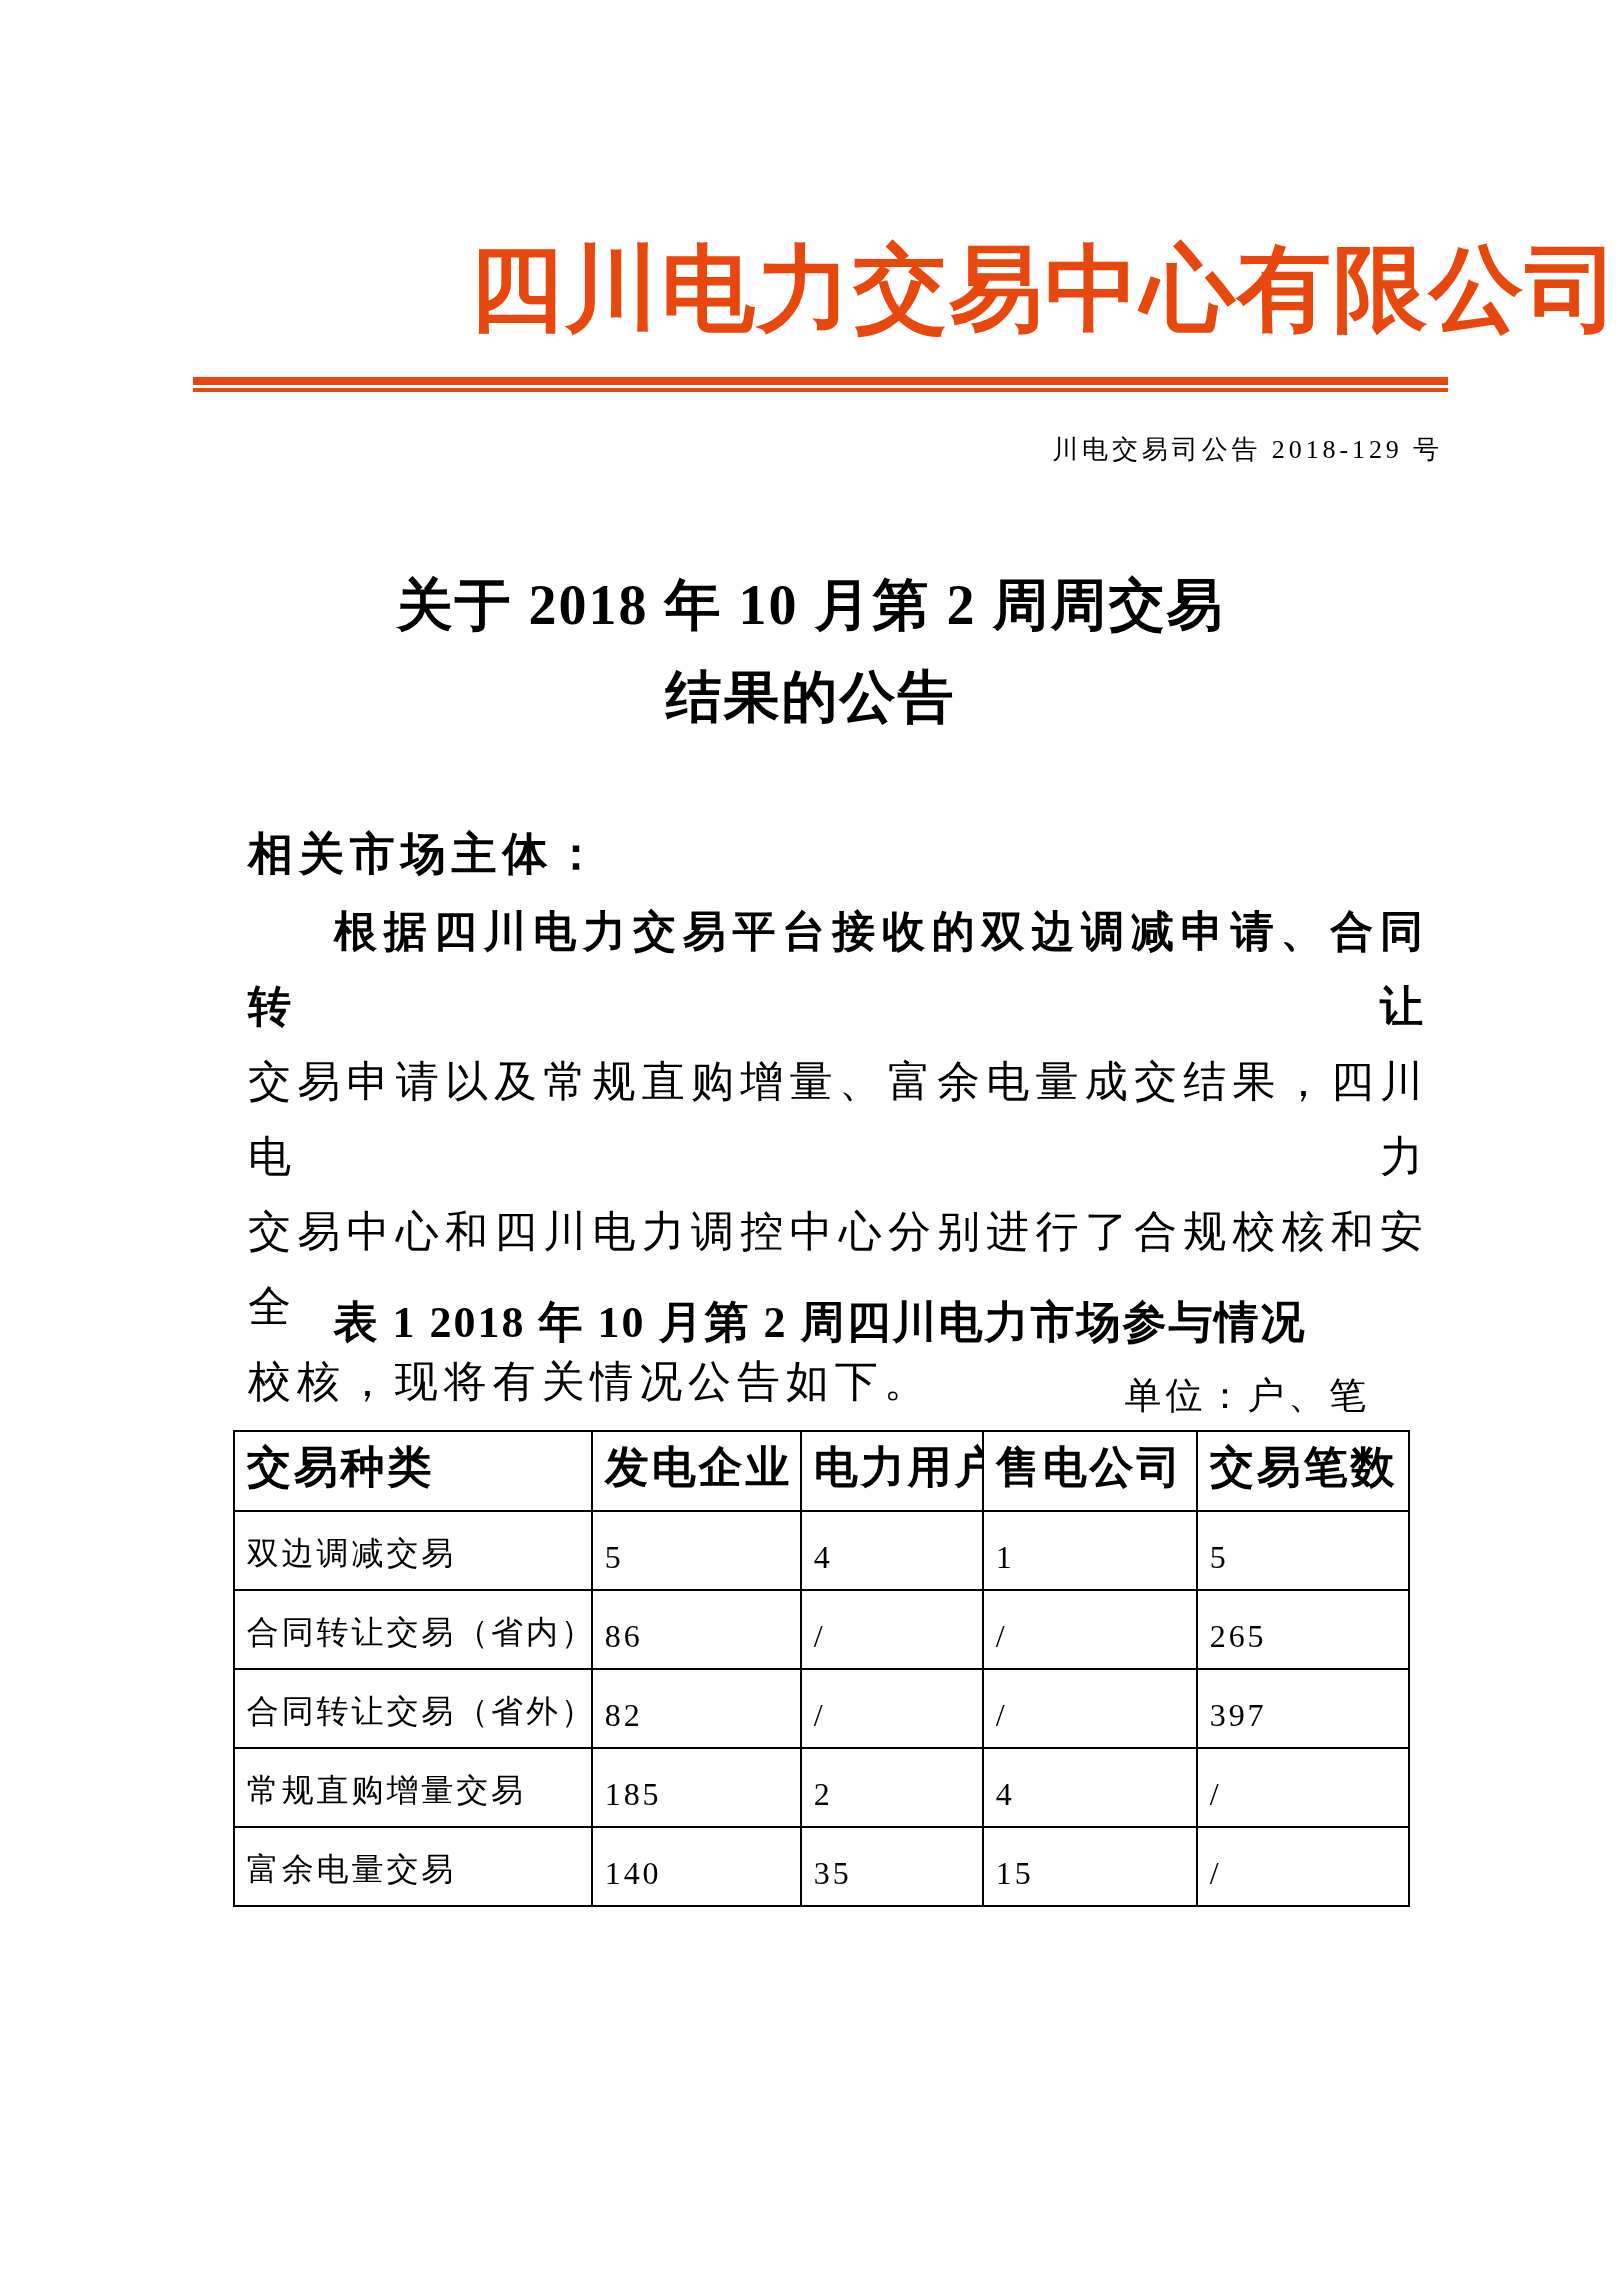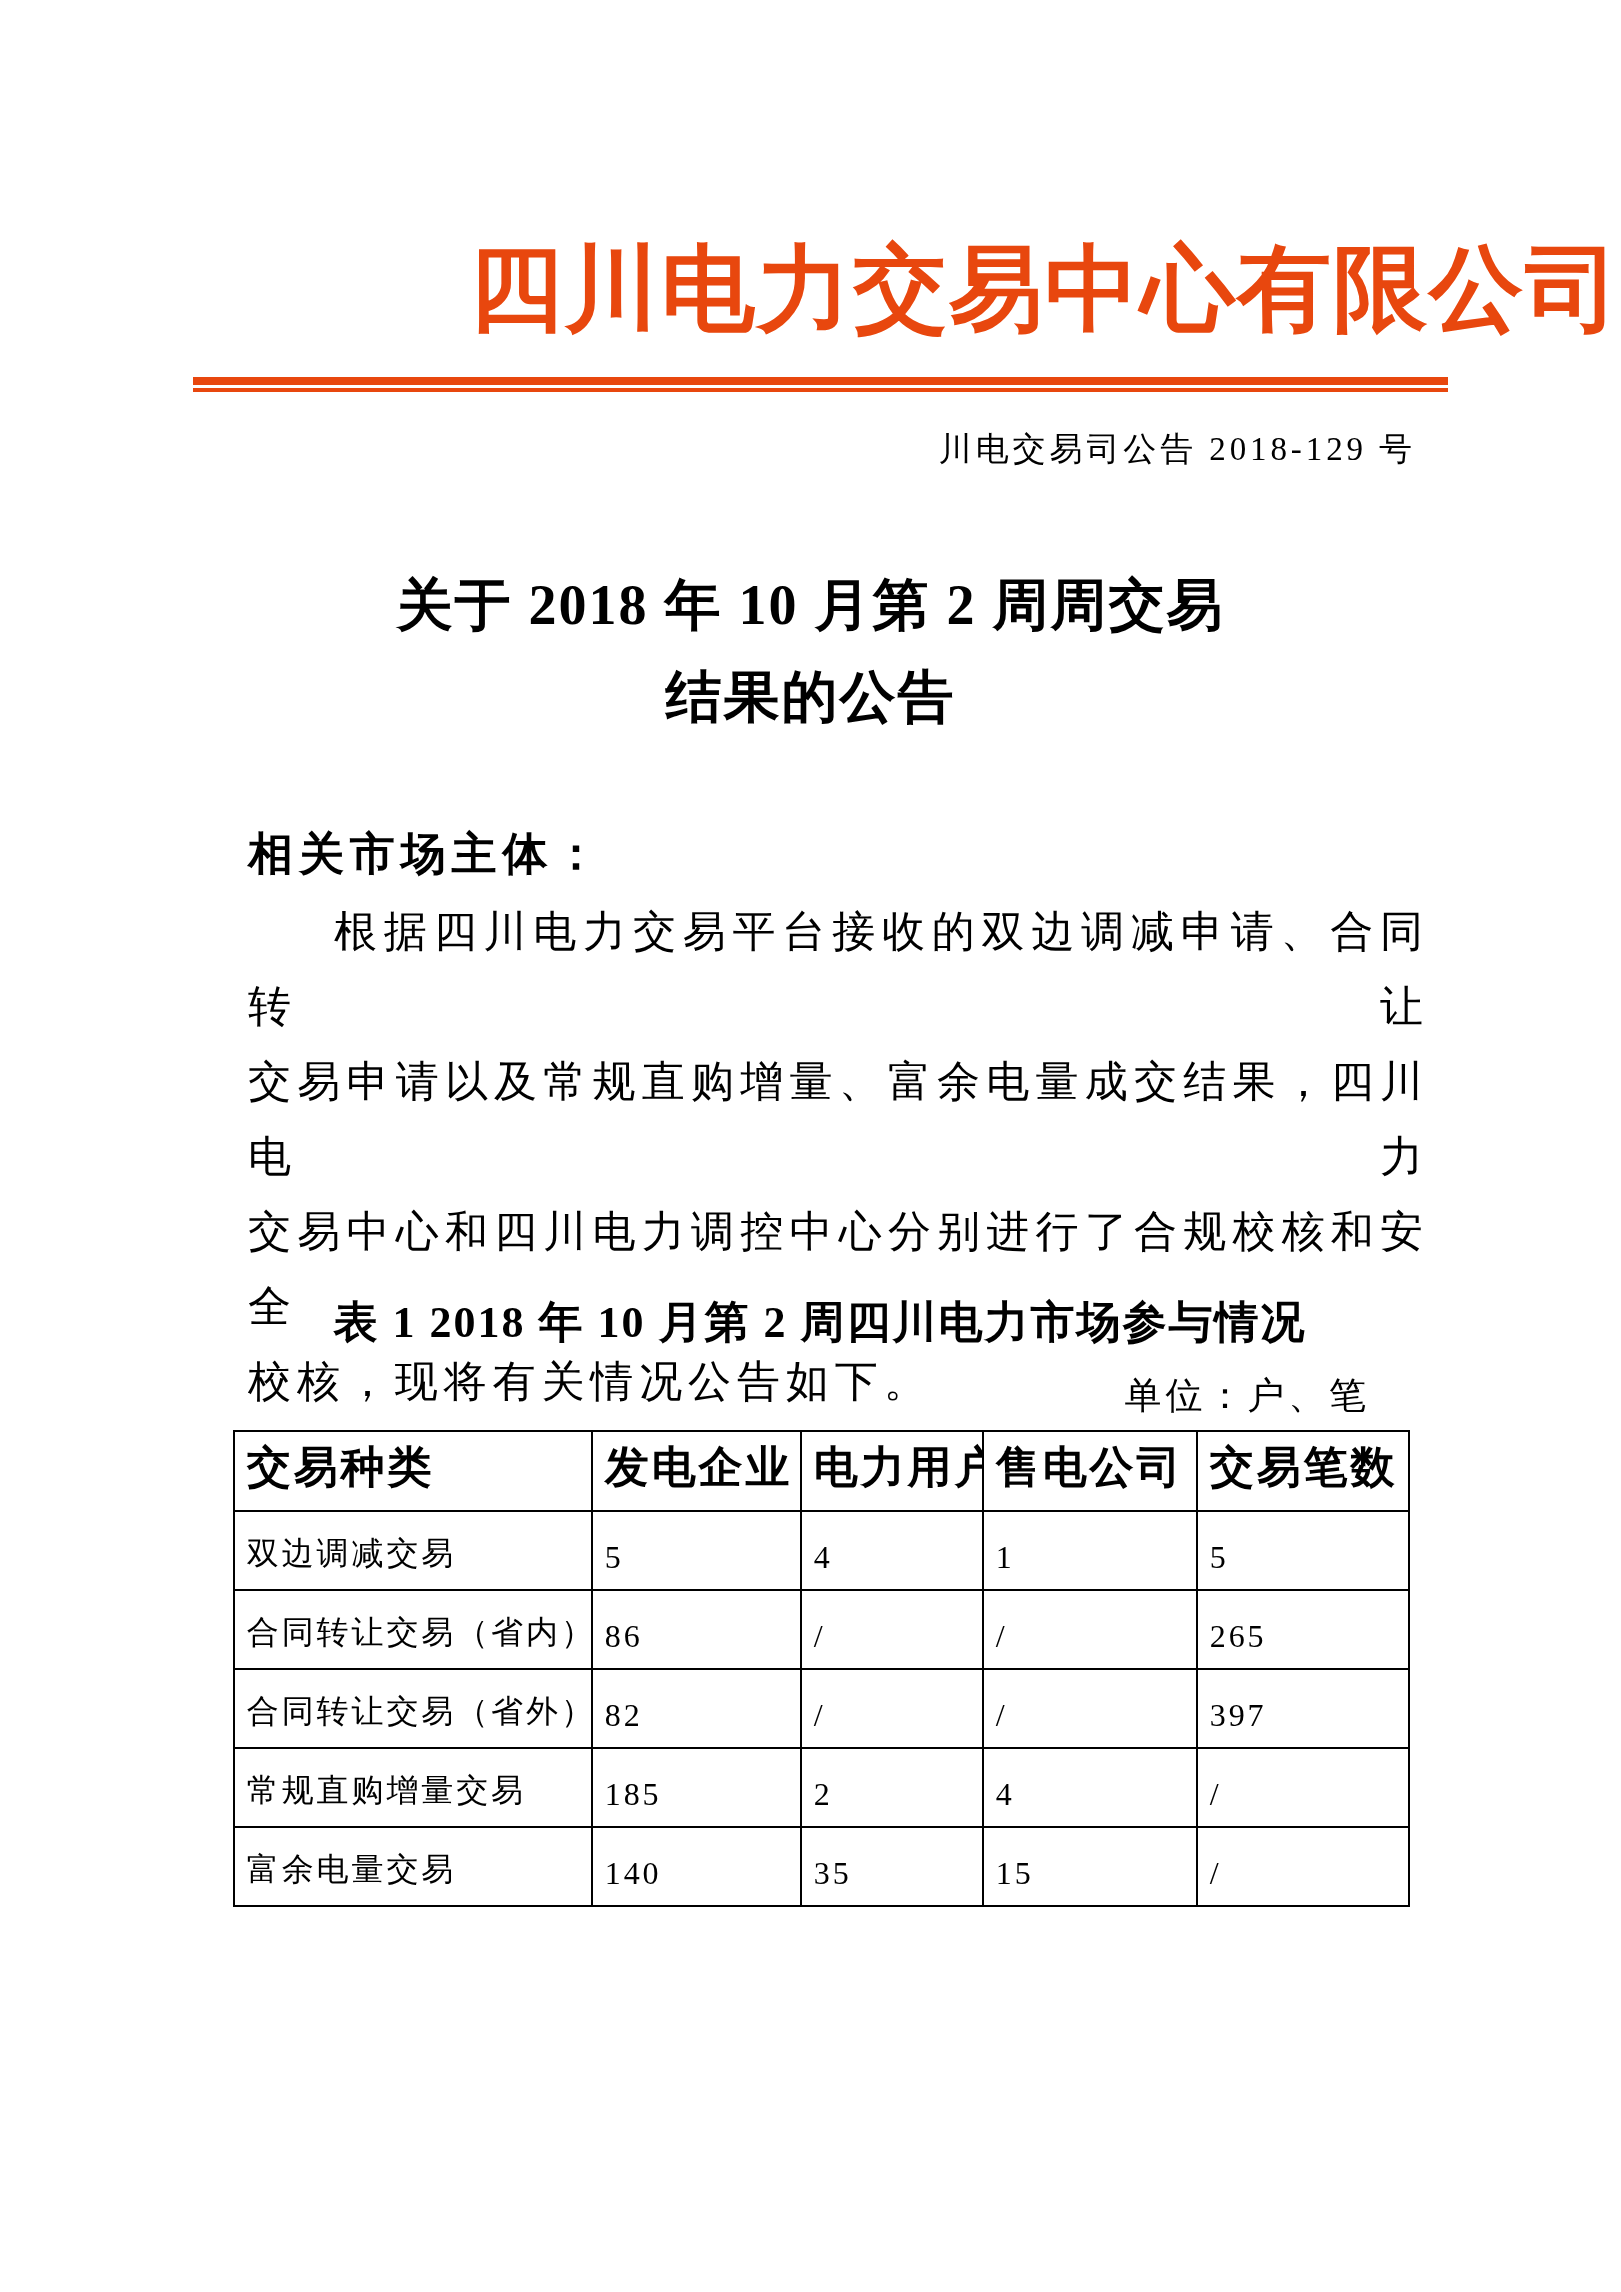--- a/index.html
+++ b/index.html
@@ -26,23 +26,23 @@
     color: var(--accent, #E8470E);
     white-space: nowrap;
   }
 
   #brand-rule { left: 193px; top: 377px; width: 1255px; }
   #brand-rule .bar-thick { height: 7.8px; background: var(--accent, #E8470E); }
   #brand-rule .bar-gap   { height: 2.9px; background: transparent; }
   #brand-rule .bar-thin  { height: 3.9px; background: var(--accent, #E8470E); }
 
   #doc-number {
-    left: 178px; top: 420px; width: 1238px;
+    left: 205px; top: 420px; width: 1238px;
     text-align: right;
-    font-size: 33px;
+    font-size: 26px;
     letter-spacing: 3.9px;
     line-height: 59px;
     white-space: nowrap;
   }
 
   #main-title {
     left: 0; top: 559px; width: 1621px;
     text-align: center;
     font-size: 56px;
     font-weight: bold;
@@ -63,21 +63,21 @@
     left: 248px; top: 894px; width: 1181px;
     font-size: 43px;
     line-height: 75px;
     letter-spacing: 5.9px;
   }
   .para-line {
     text-align: justify;
     text-align-last: justify;
     text-justify: inter-character;
   }
-  .para-line.first { text-indent: 86px; }
+  .para-line.first { text-indent: 86px; font-weight: bold; }
   .para-line.last  { text-align: left; text-align-last: left; }
 
   #table-caption {
     left: 233px; top: 1292px; width: 1174px;
     text-align: center;
     font-size: 44px;
     font-weight: bold;
     letter-spacing: 2px;
     line-height: 61px;
     white-space: nowrap;

